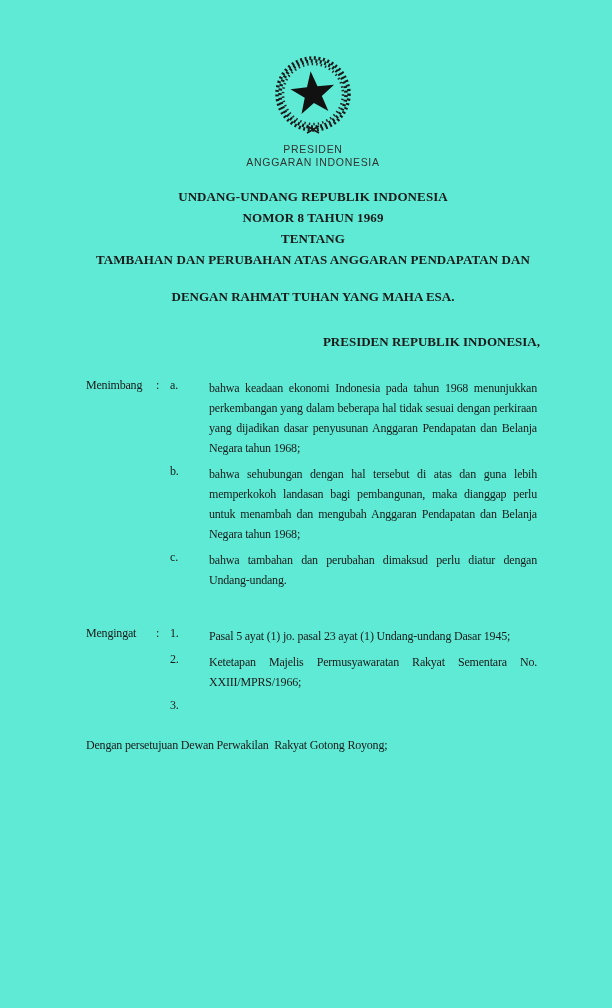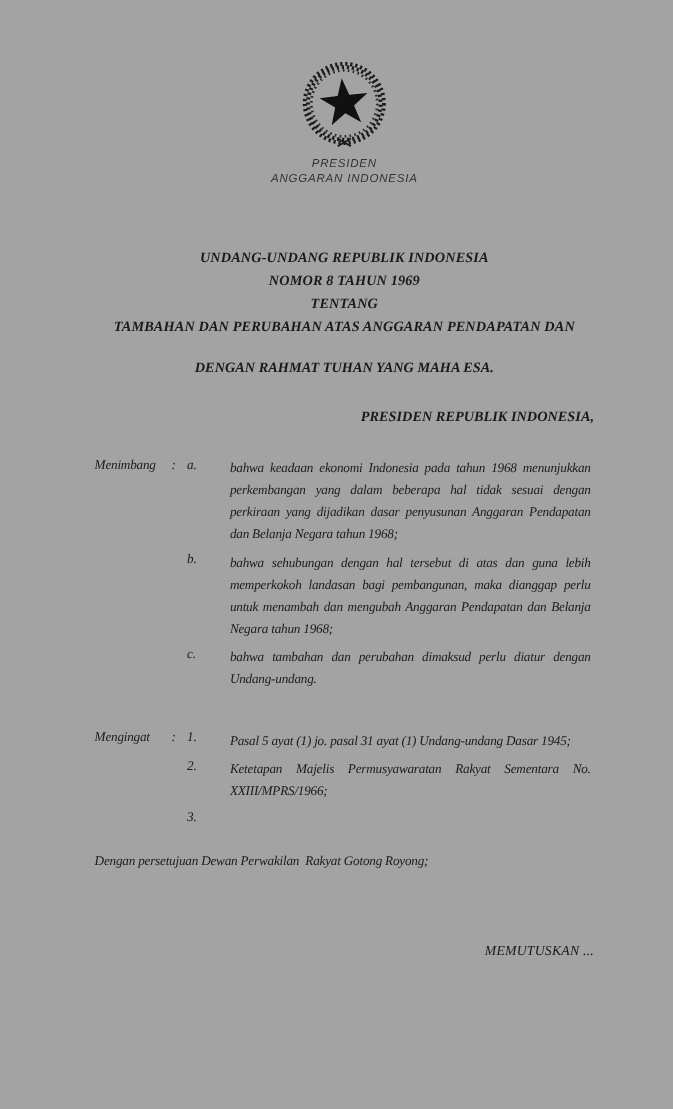--- a/index.html
+++ b/index.html
@@ -4,38 +4,37 @@
 <style>
   html, body { margin: 0; padding: 0; }
   body {
     width: 612px; height: 1008px;
     background: #f4f4f4;
     font-family: "Liberation Serif", serif;
   }
   .page {
     position: relative;
     width: 612px; height: 1008px;
-    background: #a3a3a3;
+    background: #5eead4;
     overflow: hidden;
     color: #1a1a1a;
-    font-style: italic;
   }
   .content { margin-left: 86px; width: 454px; }
 
   .header { padding-top: 55px; text-align: center; }
   .seal { display: block; margin: 0 auto; }
   .org-line {
     font-family: "Liberation Sans", sans-serif;
     font-size: 10.5px; line-height: 13px;
     letter-spacing: 0.7px; color: #333333;
   }
   .org-line.first { margin-top: 6px; }
 
   .title-block {
-    margin-top: 54px; text-align: center;
+    margin-top: 17px; text-align: center;
     font-weight: bold; font-size: 13px; line-height: 21px;
     letter-spacing: 0.1px;
   }
   .invocation {
     margin-top: 17px; text-align: center;
     font-weight: bold; font-size: 13px; line-height: 20px;
   }
   .authority {
     margin-top: 25px; text-align: right;
     font-weight: bold; font-size: 13px; line-height: 20px;
@@ -104,32 +103,31 @@
         <span class="col-marker">c.</span>
         <p class="col-text">bahwa tambahan dan perubahan dimaksud perlu diatur dengan Undang-undang.</p>
       </div>
     </section>
 
     <section class="clause mengingat">
       <div class="clause-row">
         <span class="col-label">Mengingat</span>
         <span class="col-colon">:</span>
         <span class="col-marker">1.</span>
-        <p class="col-text">Pasal 5 ayat (1) jo. pasal 31 ayat (1) Undang-undang Dasar 1945;</p>
+        <p class="col-text">Pasal 5 ayat (1) jo. pasal 23 ayat (1) Undang-undang Dasar 1945;</p>
       </div>
       <div class="clause-row">
         <span class="col-label"></span>
         <span class="col-colon"></span>
         <span class="col-marker">2.</span>
         <p class="col-text">Ketetapan Majelis Permusyawaratan Rakyat Sementara No. XXIII/MPRS/1966;</p>
       </div>
       <div class="clause-row">
         <span class="col-label"></span>
         <span class="col-colon"></span>
         <span class="col-marker">3.</span>
       </div>
     </section>
 
     <div class="approval">Dengan persetujuan Dewan Perwakilan  Rakyat Gotong Royong;</div>
-    <div class="decision">MEMUTUSKAN ...</div>
 
   </div>
 </div>
 
 </body></html>

